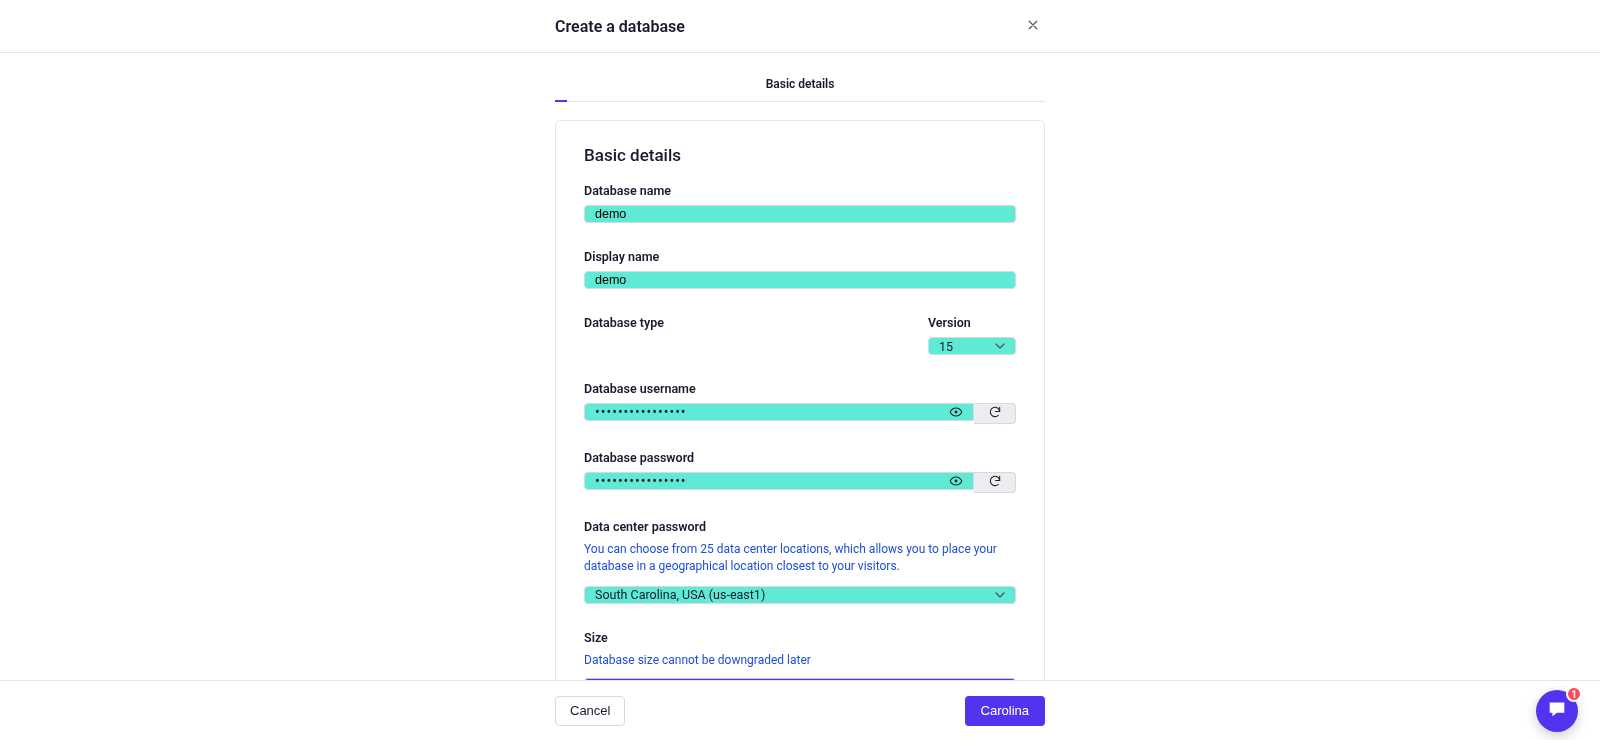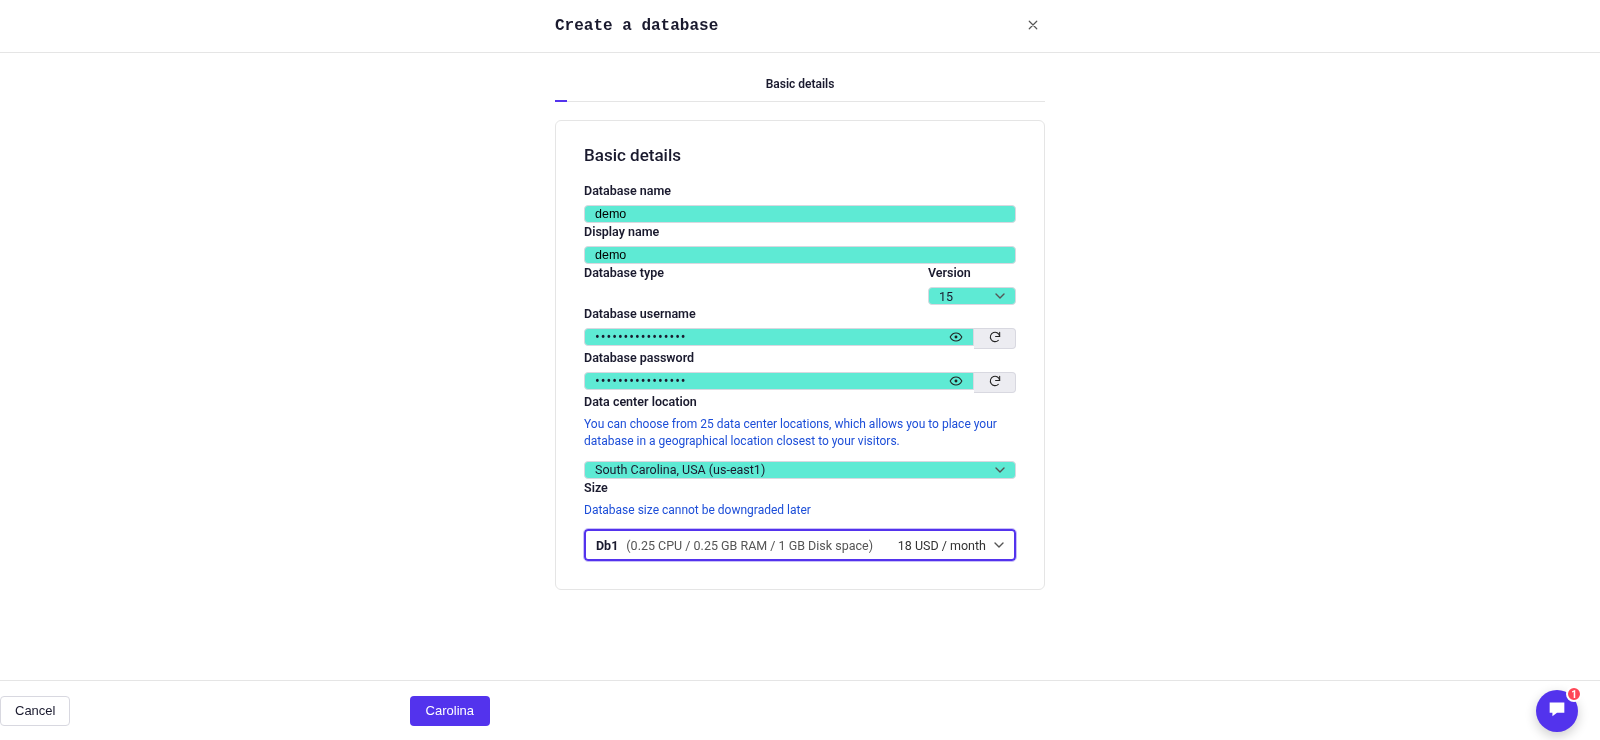--- a/index.html
+++ b/index.html
@@ -12,21 +12,20 @@
     overflow: hidden;
     position: relative;
   }
   .modal-header {
     height: 53px;
     border-bottom: 1px solid #e5e5e5;
     display: flex;
     align-items: center;
     justify-content: center;
     position: relative;
-    font-family: Liberation Mono, monospace;
   }
   .modal-header-inner {
     width: 490px;
     display: flex;
     align-items: center;
     justify-content: space-between;
   }
   .modal-title {
     font-size: 16px;
     font-weight: 600;
@@ -86,21 +85,21 @@
     border: 1px solid #e5e5e5;
     border-radius: 6px;
     padding: 24px 28px 28px 28px;
   }
   .section-title {
     font-size: 17px;
     font-weight: 500;
     color: #1a1a2e;
     margin-bottom: 18px;
   }
-  .field-group { margin-bottom: 1px; }
+  .field-group { margin-bottom: 26px; }
   .field-label {
     font-size: 12.5px;
     font-weight: 600;
     color: #1a1a2e;
     margin-bottom: 7px;
     display: block;
   }
   .field-help {
     font-size: 12px;
     color: #1d4ed8;
@@ -182,21 +181,21 @@
   .size-left { display: flex; align-items: baseline; gap: 8px; }
   .size-name { font-weight: 700; }
   .size-spec { color: #555; }
   .size-price { color: #333; margin-right: 8px; font-size: 12.5px; }
   .footer {
     position: absolute;
     left: 0; right: 0; bottom: 0;
     height: 60px;
     border-top: 1px solid #e5e5e5;
     display: flex;
-    justify-content: flex-start;
+    justify-content: center;
     align-items: center;
     background: #fff;
   }
   .footer-inner {
     width: 490px;
     display: flex;
     justify-content: space-between;
     align-items: center;
   }
   .btn-cancel {
@@ -354,21 +353,21 @@
             <svg width="14" height="14" viewBox="0 0 24 24" fill="none">
                 <path d="M20 11a8 8 0 10-2.34 6.66" stroke="#222" stroke-width="1.8" stroke-linecap="round"></path>
                 <path d="M20 4v7h-7" stroke="#222" stroke-width="1.8" stroke-linecap="round" stroke-linejoin="round"></path>
               </svg>
           </span>
         </div>
       </div>
     </div>
 
     <div class="field-group">
-      <label class="field-label">Data center location</label>
+      <label class="field-label">Data center password</label>
       <div class="field-help">You can choose from 25 data center locations, which allows you to place your database in a geographical location closest to your visitors.</div>
       <div class="select">
         <span>South Carolina, USA (us-east1)</span>
         <span class="chev">
           <svg viewBox="0 0 10 10">
               <path d="M1 3 L5 7 L9 3" stroke="#555" stroke-width="1.4" fill="none" stroke-linecap="round" stroke-linejoin="round"></path>
             </svg>
         </span>
       </div>
     </div>

